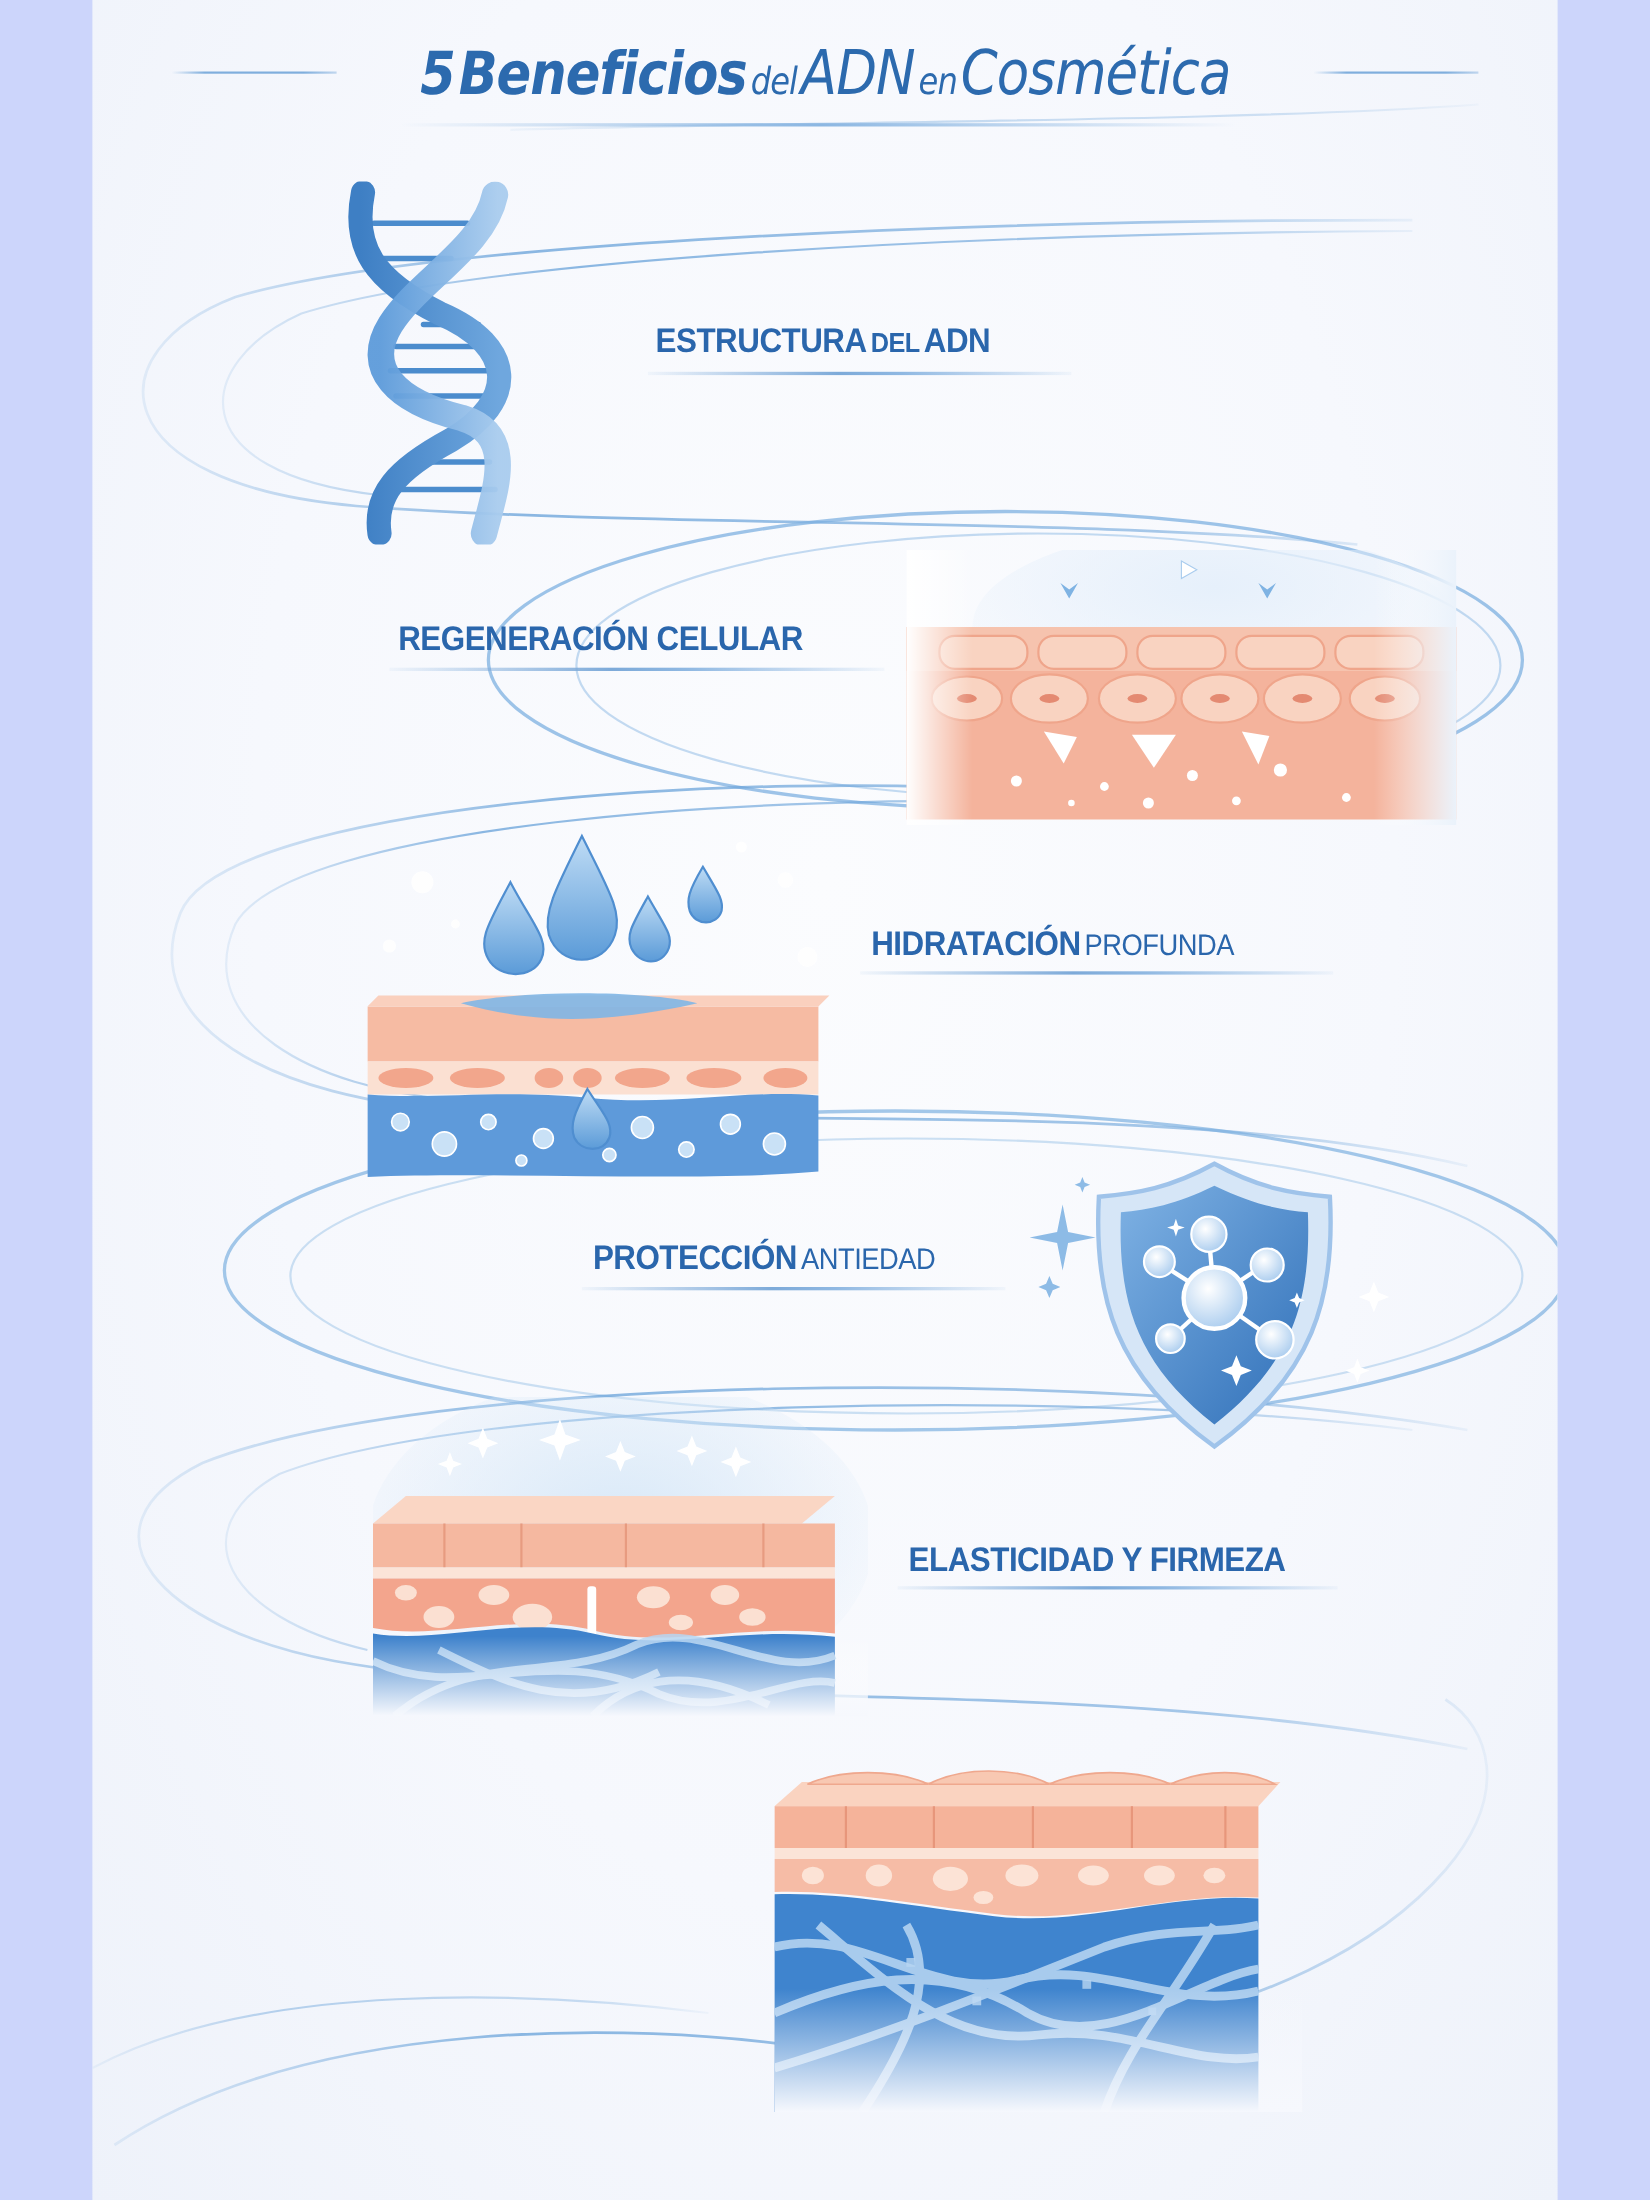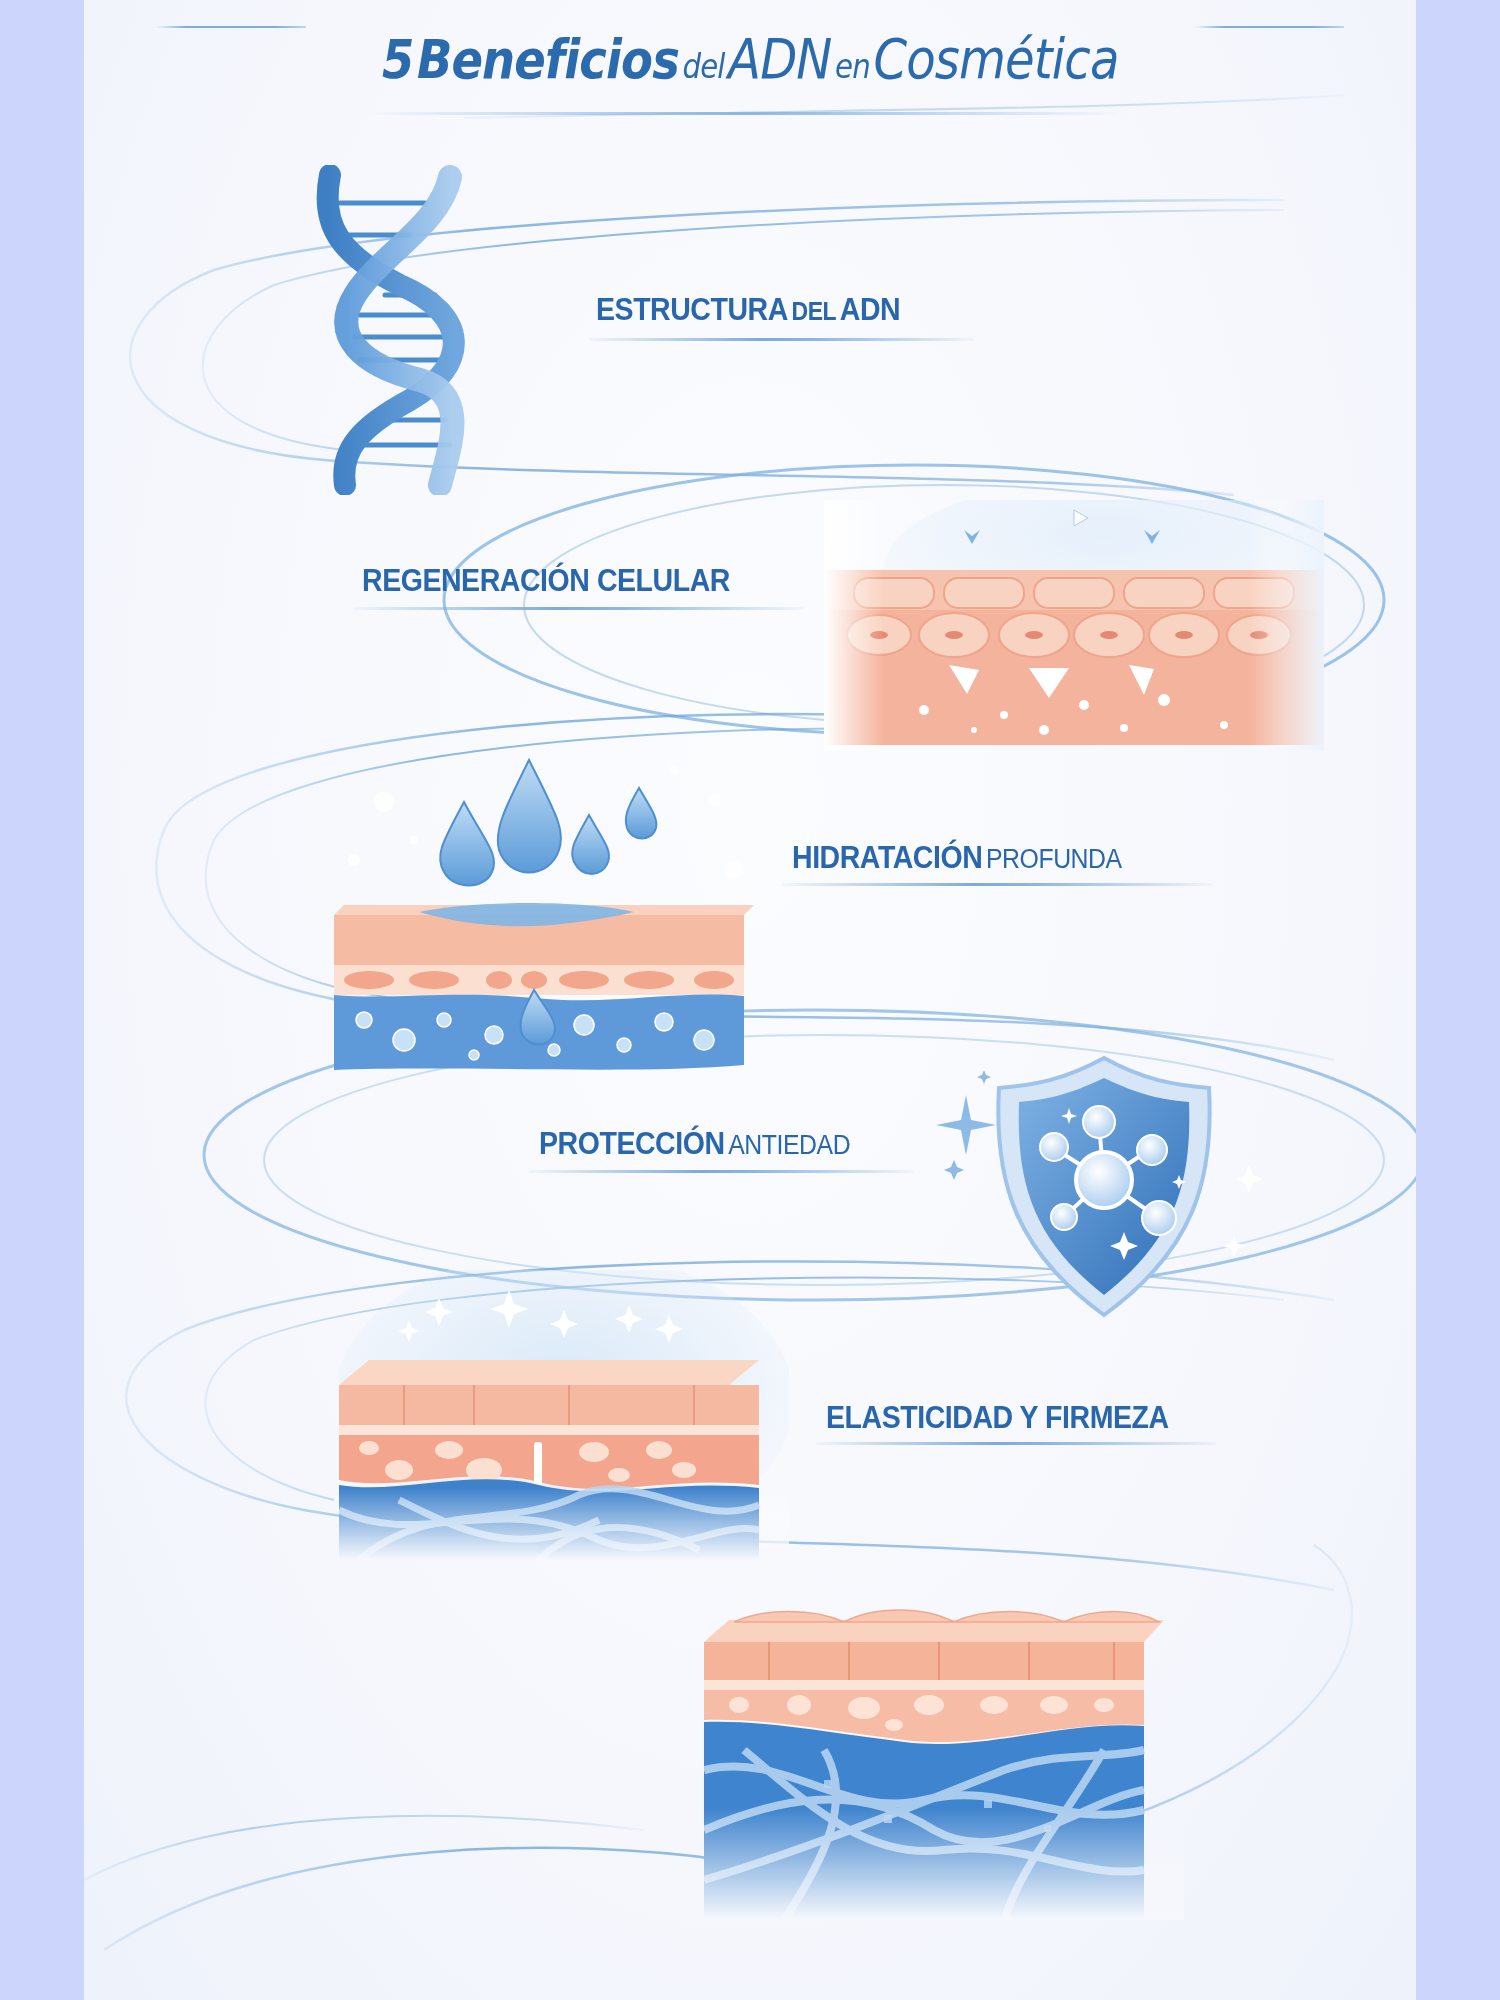--- a/index.html
+++ b/index.html
@@ -9,21 +9,21 @@
       font-family: "Liberation Sans", "DejaVu Sans", sans-serif;
     }
     .poster {
       position: absolute; left: 84px; top: 0; width: 1332px; height: 2000px;
       background: radial-gradient(ellipse at 50% 40%, #FBFCFE 0%, #F6F8FD 55%, #EEF2FA 100%);
       overflow: hidden;
     }
     .swirls { position: absolute; left: 0; top: 0; width: 1332px; height: 2000px; }
     .title-row {
       position: absolute; left: 0; top: 26px; width: 1332px; height: 80px;
-      display: flex; align-items: flex-start; justify-content: center; gap: 0;
+      display: flex; align-items: center; justify-content: center; gap: 0;
     }
     .title-line {
       height: 2px; width: 150px;
       background: linear-gradient(90deg, rgba(74,140,206,0) 0%, #7FAEDD 20%, #7FAEDD 80%, rgba(74,140,206,0.3) 100%);
       margin: 0 16px;
     }
     .title {
       font-family: "DejaVu Sans", sans-serif; font-style: italic;
       color: #2C6AAE; white-space: nowrap; letter-spacing: -1px;
       transform: scaleX(0.86); transform-origin: center;

